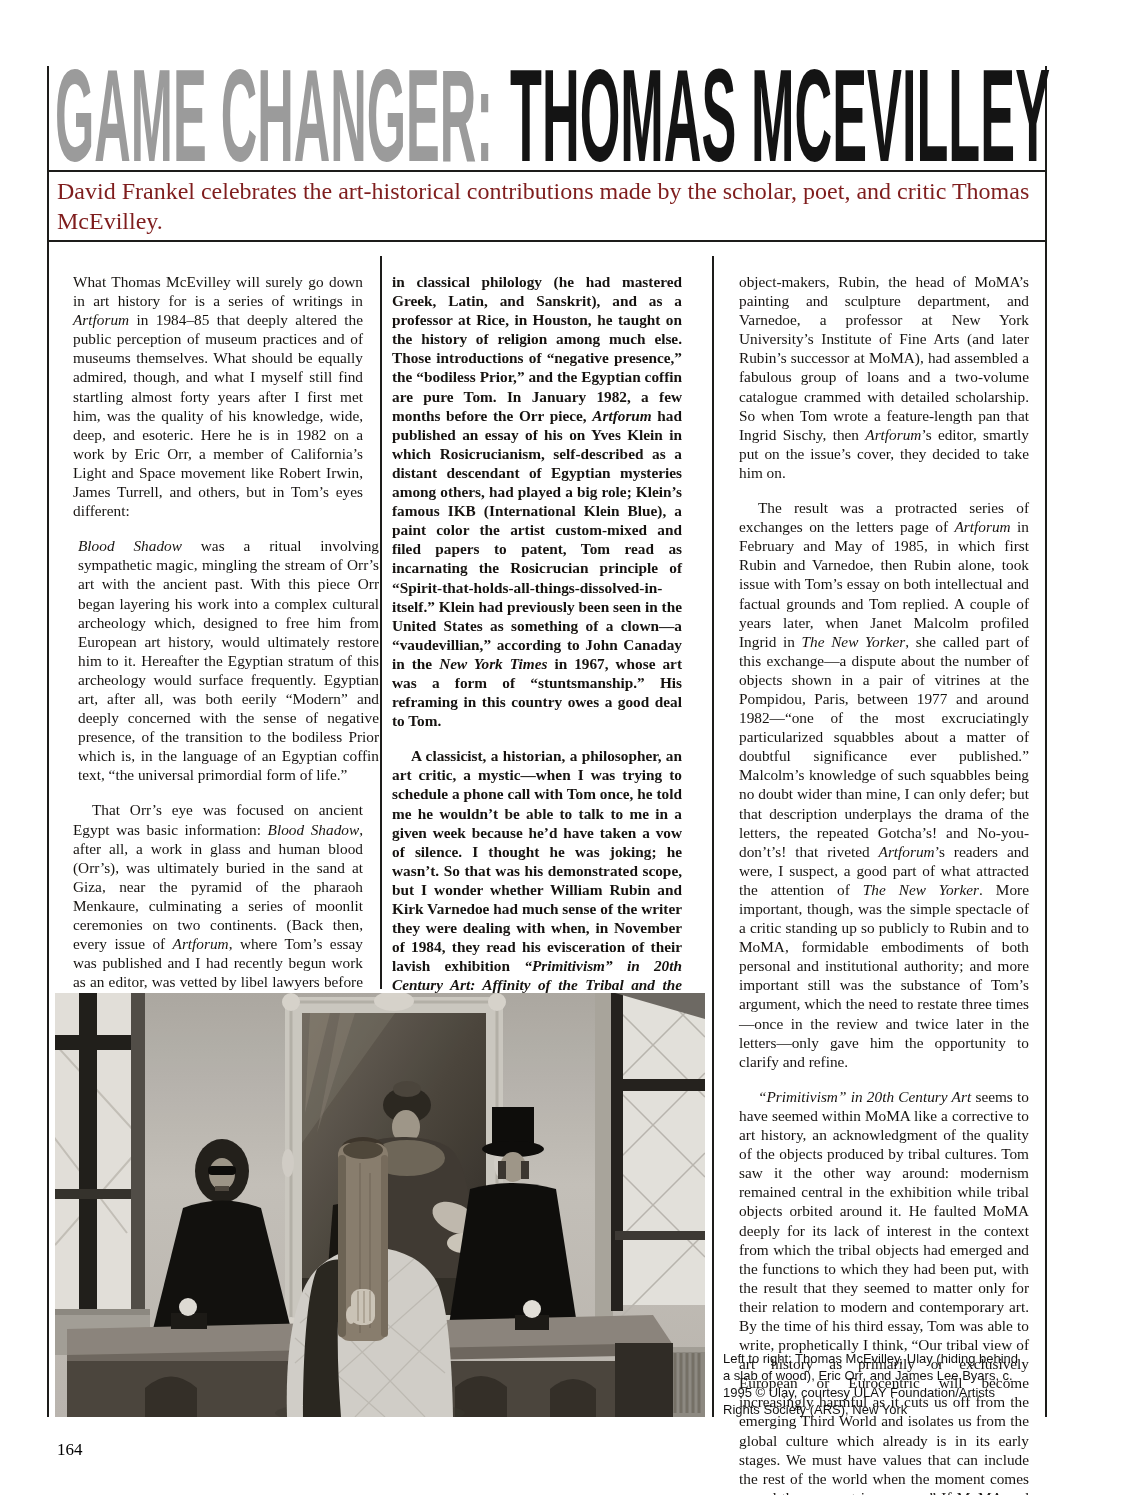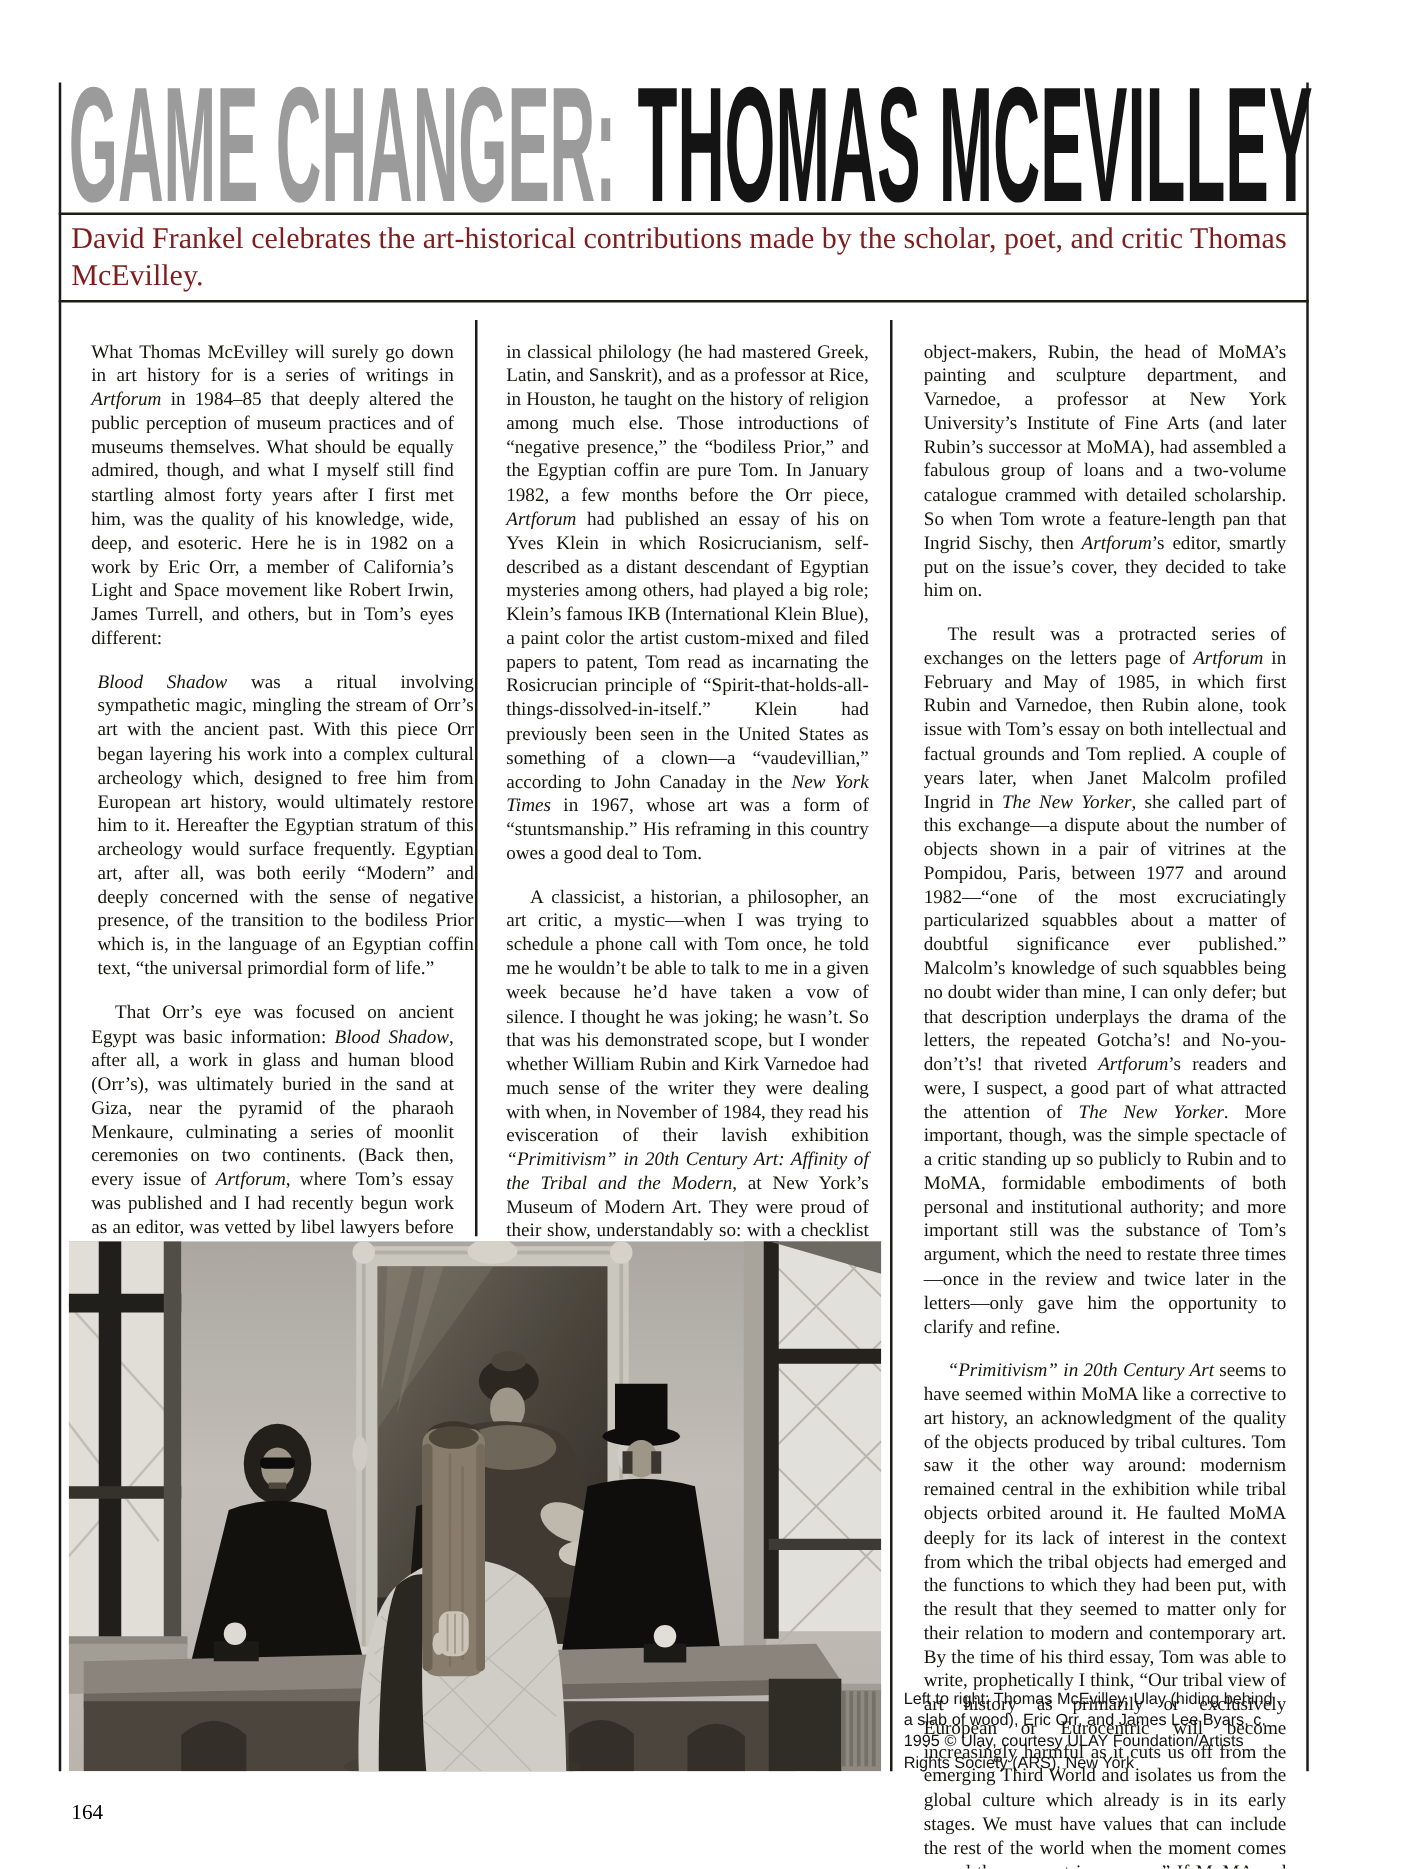--- a/index.html
+++ b/index.html
@@ -16,21 +16,21 @@
   #rule-deck-bottom { left:47px; top:240px; width:1000px; }
 
   .headline { position:absolute; left:55px; top:64px; width:995px; height:104px; }
   .headline text { font-family:"Liberation Sans", sans-serif; font-weight:bold; }
 
   .deck { position:absolute; left:57px; top:177px; width:985px;
           font-size:24px; line-height:29.5px; color:#7f1d1d; }
 
   .col { position:absolute; top:256px; width:322px; font-size:15.3px;
          line-height:19.1px; color:#161310; }
-  #col-1 { left:57px; }  #col-2 { left:389px; }  #col-3 { left:723px; }
+  #col-1 { left:57px; }  #col-2 { left:376px;font-weight:bold; }  #col-3 { left:723px; }
   .para { margin:16px; text-align:justify; }
   .para.indent { text-indent:19px; }
   .para.quote  { margin:14px 0 0 21px; }
 
   .photo-wrap { position:absolute; left:55px; top:993px; width:650px; height:424px; }
   .photo-wrap svg { display:block; width:100%; height:100%; }
 
   .caption { position:absolute; left:723px; top:1351px; width:296px;
              font-family:"Liberation Sans", sans-serif; font-weight:normal;
              font-size:13px; line-height:16.9px; color:#121110; }

